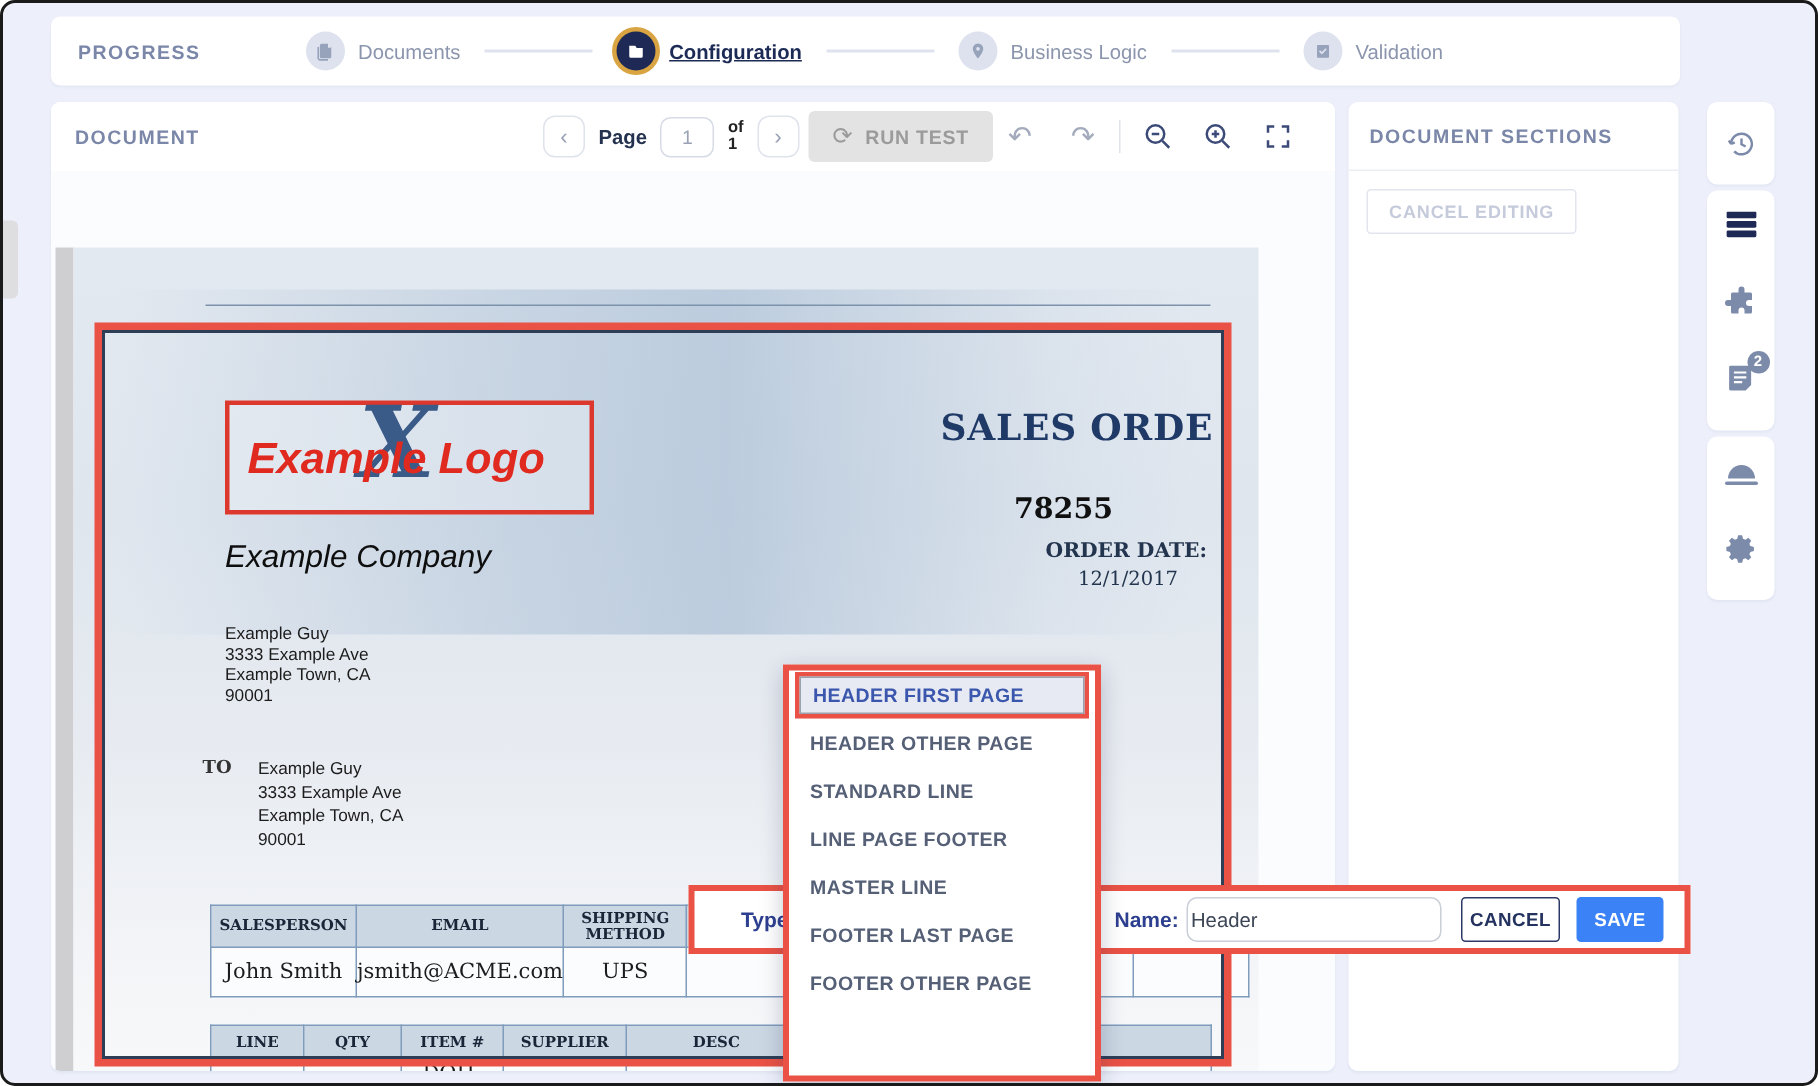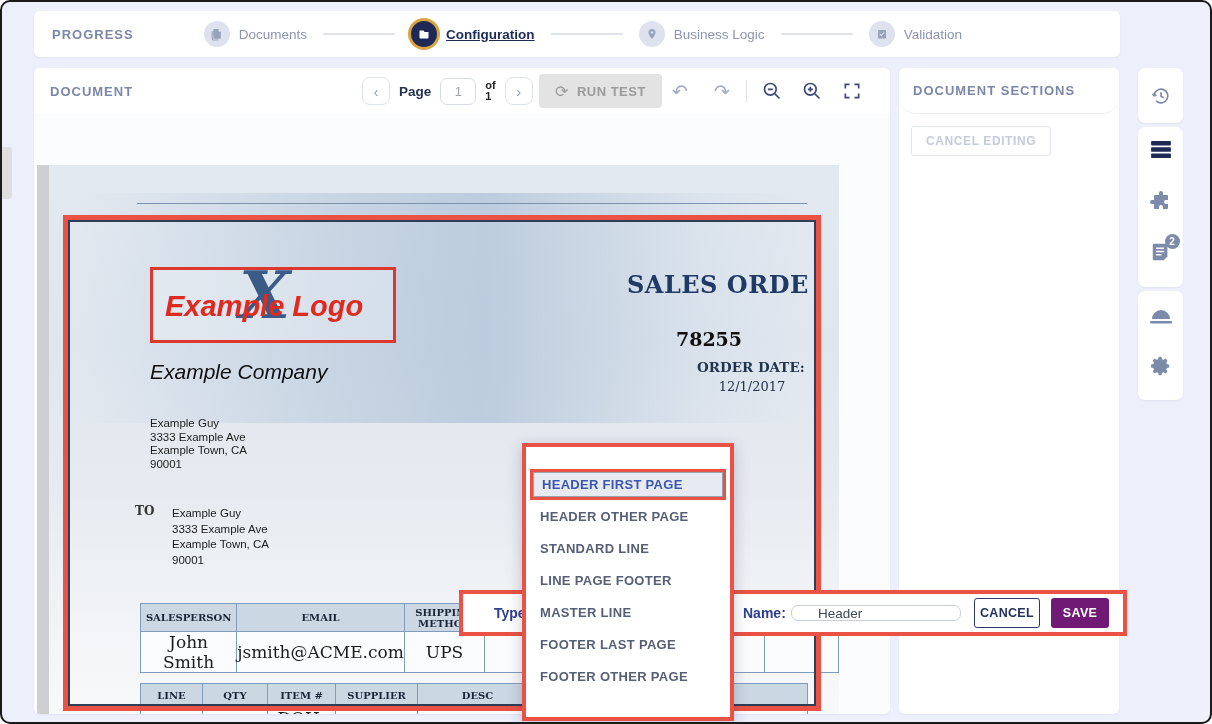--- a/index.html
+++ b/index.html
@@ -62,45 +62,45 @@
   .addr1 { left:101px; top:252px; }
   .to-label { left:86px; top:339px; font-family:"DejaVu Serif", serif; font-weight:bold; font-size:12px; color:#333; z-index:3; }
   .addr2 { left:123px; top:341px; line-height:15.5px; }
   .shipto-label { left:498px; top:326px; font-family:"DejaVu Serif", serif; font-weight:bold; font-size:12px; color:#333; line-height:19px; z-index:3; }
   .addr3 { left:556px; top:327px; line-height:15.5px; }
 
   
   .dtable { position:absolute; border-collapse:collapse; z-index:3; }
   .dtable td { border:1px solid #7f9cbc; font-family:"DejaVu Serif", serif; text-align:center; vertical-align:middle; background:#fbfcfd; }
   .dtable .hdr td { background:#cbd7e3; font-weight:bold; font-size:10px; color:#1a2538; line-height:11px; }
-  .dtable .val td { font-size:17px; color:#1c1c1c; }
+  .dtable .val td { font-size:14px; color:#1c1c1c; }
   .t-info { left:91px; top:438px; }
   .t-info .hdr td { height:28px; }
   .t-info .val td { height:33px; }
   .t-line { left:91px; top:518px; }
   .t-line .hdr td { height:24px; }
   .t-line .val td { height:25px; }
 
   
-  .dropdown { position:absolute; left:520px; top:441px; width:212px; height:278px; background:#fff; border:4px solid #ea5245; z-index:60; box-shadow:0 4px 14px rgba(30,40,80,.25); padding-top:22px; }
+  .dropdown { position:absolute; left:520px; top:441px; width:212px; height:278px; background:#fff; border:4px solid #ea5245; z-index:60; box-shadow:0 4px 14px rgba(30,40,80,.25); padding-top:1px; }
   .dd-item { height:32px; display:flex; align-items:center; padding-left:14px; font-size:13px; font-weight:bold; letter-spacing:.3px; color:#556077; cursor:pointer; white-space:nowrap; }
   .dd-item.selected { margin:0 4px 0 4px; padding-left:9px; height:31px; background:#e8eaf3; border:3px solid #ea5245; outline:1px solid #9aa2ae; outline-offset:-4px; color:#3a57ad; }
 
   
   .editbar { position:absolute; left:457px; top:588px; width:668px; height:46px; background:#fff; border:4px solid #ea5245; z-index:50; display:flex; align-items:center; }
   .eb-label { font-size:14px; font-weight:bold; color:#2d3f8f; }
   .eb-type { position:absolute; left:31px; }
   .eb-name { position:absolute; left:280px; }
-  .eb-input { position:absolute; left:328px; width:170px; height:16px; border:1.5px solid #c9ced8; border-radius:7px; padding:0 26px; font-size:13.5px; color:#3c4656; font-family:"Liberation Sans",sans-serif; }
+  .eb-input { position:absolute; left:328px; width:170px; height:30px; border:1.5px solid #c9ced8; border-radius:7px; padding:0 2px; font-size:13.5px; color:#3c4656; font-family:"Liberation Sans",sans-serif; }
   .eb-cancel { position:absolute; left:511px; width:66px; height:30px; background:#fff; border:1.5px solid #2d3a68; border-radius:3px; color:#24325f; font-weight:bold; font-size:12.5px; letter-spacing:.3px; font-family:"Liberation Sans",sans-serif; cursor:pointer; }
-  .eb-save { position:absolute; left:588px; width:58px; height:30px; background:#701a75; border:none; border-radius:3px; color:#fff; font-weight:bold; font-size:12.5px; letter-spacing:.3px; font-family:"Liberation Sans",sans-serif; cursor:pointer; }
+  .eb-save { position:absolute; left:588px; width:58px; height:30px; background:#3b82f6; border:none; border-radius:3px; color:#fff; font-weight:bold; font-size:12.5px; letter-spacing:.3px; font-family:"Liberation Sans",sans-serif; cursor:pointer; }
 
   
   .sections-panel { left:897px; top:66px; width:220px; height:646px; }
-  .sp-header { height:46px; display:flex; align-items:center; padding-left:14px; border-bottom:1px solid #eceef5; font-size:13px; font-weight:bold; letter-spacing:1px; color:#7b87a8;border-radius:17px; }
+  .sp-header { height:46px; display:flex; align-items:center; padding-left:14px; border-bottom:1px solid #eceef5; font-size:13px; font-weight:bold; letter-spacing:1px; color:#7b87a8; }
   .cancel-editing { margin:12px 0 0 12px; height:30px; padding:0 14px; background:#fff; border:1.5px solid #e2e5ee; border-radius:3px; color:#c6cbdc; font-weight:bold; font-size:12px; letter-spacing:.6px; font-family:"Liberation Sans",sans-serif; }
 
   
   .rail-seg { position:absolute; left:1136px; width:45px; background:#fff; border-radius:7px; box-shadow:0 1px 2px rgba(40,50,90,.06); }
   .rail-icon { position:absolute; left:1136px; width:45px; height:40px; display:flex; align-items:center; justify-content:center; color:#7d8bab; cursor:pointer; background:none; border:none; }
   .badge { position:absolute; top:-7px; right:-8px; width:15px; height:15px; border-radius:50%; background:#7d8bab; color:#fff; font-size:10px; font-weight:bold; display:flex; align-items:center; justify-content:center; }
 
   .left-tab { position:absolute; left:0; top:145px; width:10px; height:52px; background:#dedee1; border-radius:0 4px 4px 0; }
   svg { display:block; }
 </style>

